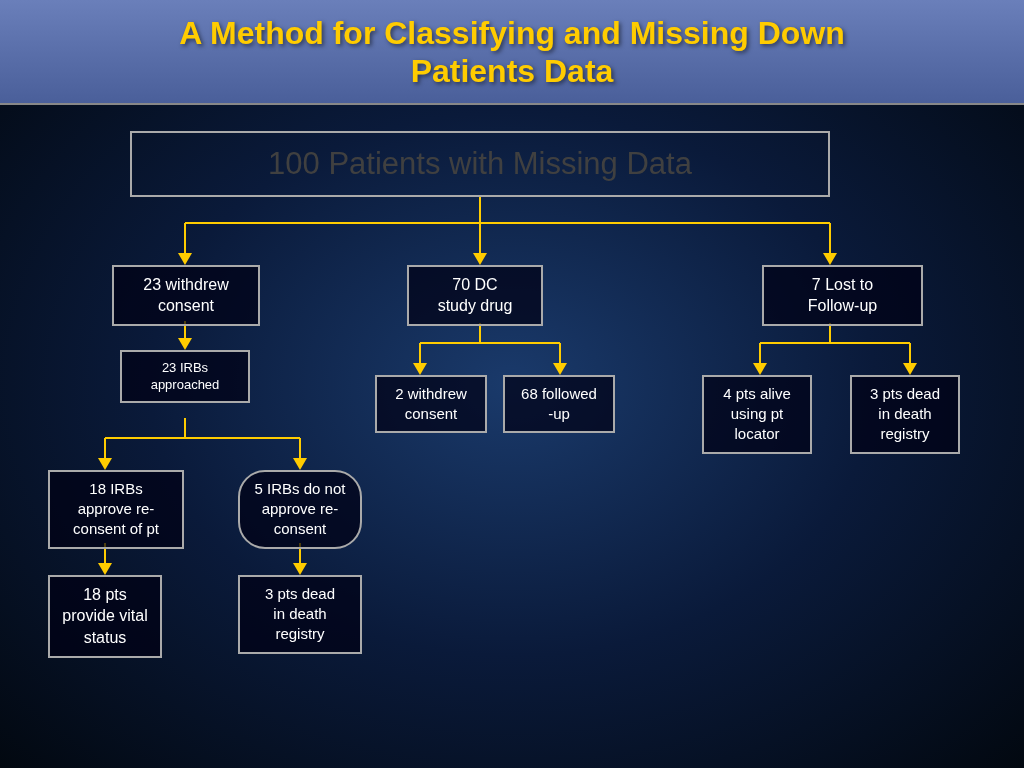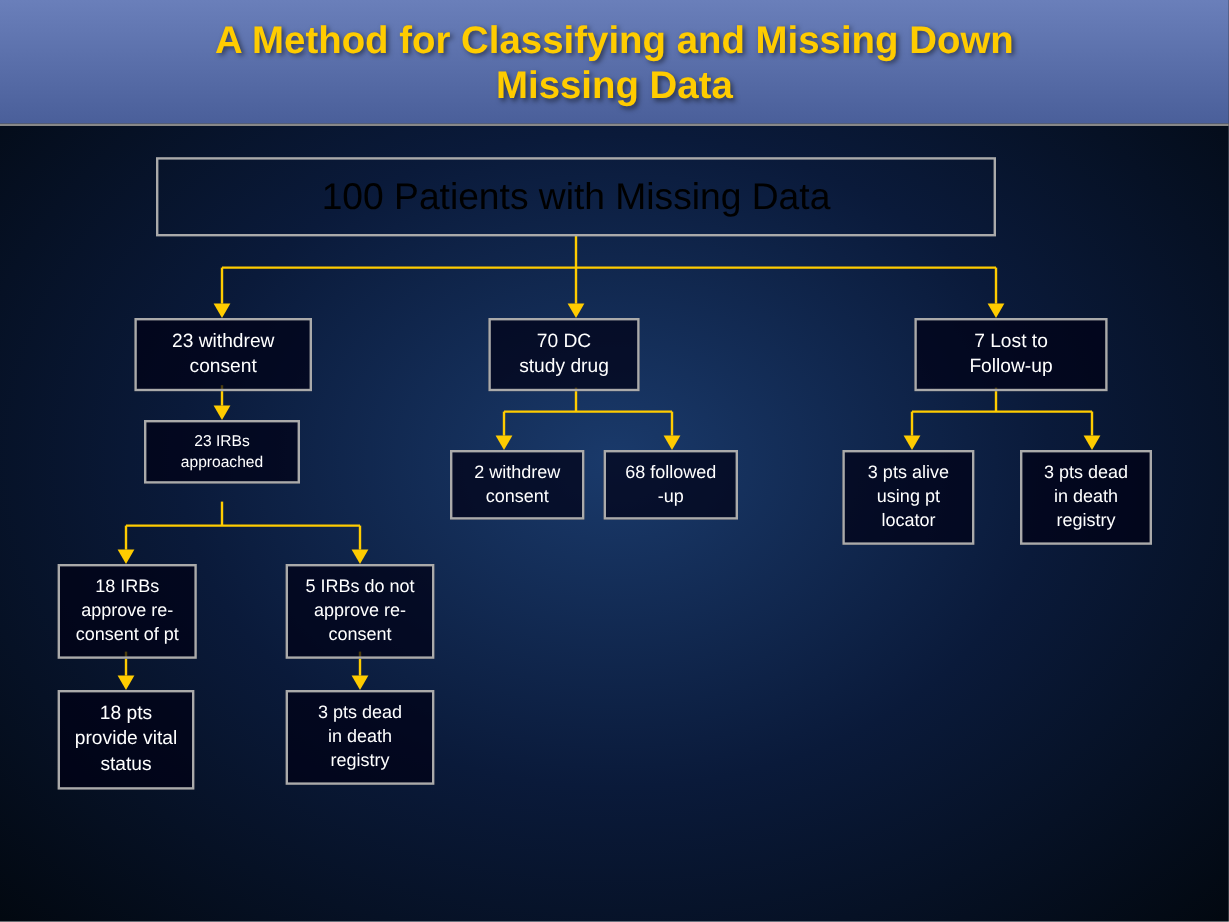--- a/index.html
+++ b/index.html
@@ -60,33 +60,33 @@
       left: 0;
       width: 100%;
       height: 100%;
       pointer-events: none;
     }
 
     .top-title-box {
       position: absolute;
       border: 2px solid #aaa;
       background: transparent;
-      color: #000000;
+      color: #404040;
       text-align: center;
       font-size: 32px;
       padding: 10px 30px;
     }
   </style>
 </head>
 <body>
 
 <div class="header">
   <div class="header-title">
     <span>A Method for Classifying and Missing Down</span><br>
-    <span>Missing Data</span>
+    <span>Patients Data</span>
   </div>
 </div>
 
 <div class="main">
   <div class="diagram-wrapper">
 
     <svg class="arrows-svg">
 
       <line x1="450" y1="73" x2="450" y2="100" stroke="#ffcc00" stroke-width="2"></line>
 
@@ -134,21 +134,21 @@
 
     <div class="node top-title-box" style="left:100px; top:8px; width:700px; font-size:31px; background:transparent;">
       <span>100 Patients with Missing Data</span>
     </div>
 
     <div class="node" style="left:82px; top:142px; width:148px; font-size:16px;">
       <span style="white-space:pre-line;margin-top:32px;">23 withdrew
 consent</span>
     </div>
 
-    <div class="node" style="left:377px; top:142px; width:126px; font-size:16px;">
+    <div class="node" style="left:377px; top:142px; width:136px; font-size:16px;">
       <span style="white-space:pre-line;">70 DC
 study drug</span>
     </div>
 
     <div class="node" style="left:732px; top:142px; width:161px; font-size:16px;">
       <span style="white-space:pre-line;">7 Lost to
 Follow-up</span>
     </div>
 
     <div class="node" style="left:90px; top:227px; width:130px; font-size:13px;">
@@ -160,38 +160,38 @@
       <span style="white-space:pre-line;">2 withdrew
 consent</span>
     </div>
 
     <div class="node" style="left:473px; top:252px; width:112px; font-size:15px;text-align:center;">
       <span style="white-space:pre-line;">68 followed
 -up</span>
     </div>
 
     <div class="node" style="left:672px; top:252px; width:110px; font-size:15px;">
-      <span style="white-space:pre-line;">3 pts alive
+      <span style="white-space:pre-line;">4 pts alive
 using pt
 locator</span>
     </div>
 
     <div class="node" style="left:820px; top:252px; width:110px; font-size:15px;">
       <span style="white-space:pre-line;">3 pts dead
 in death
 registry</span>
     </div>
 
-    <div class="node" style="left:18px; top:347px; width:116px; font-size:15px;">
+    <div class="node" style="left:18px; top:347px; width:136px; font-size:15px;">
       <span style="white-space:pre-line;">18 IRBs
 approve re-
 consent of pt</span>
     </div>
 
-    <div class="node" style="left:208px; top:347px; width:124px; font-size:15px;">
+    <div class="node" style="left:208px; top:347px; width:124px; font-size:15px;border-radius:27px;">
       <span style="white-space:pre-line;">5 IRBs do not
 approve re-
 consent</span>
     </div>
 
     <div class="node" style="left:18px; top:452px; width:114px; font-size:16px;">
       <span style="white-space:pre-line;">18 pts
 provide vital
 status</span>
     </div>

